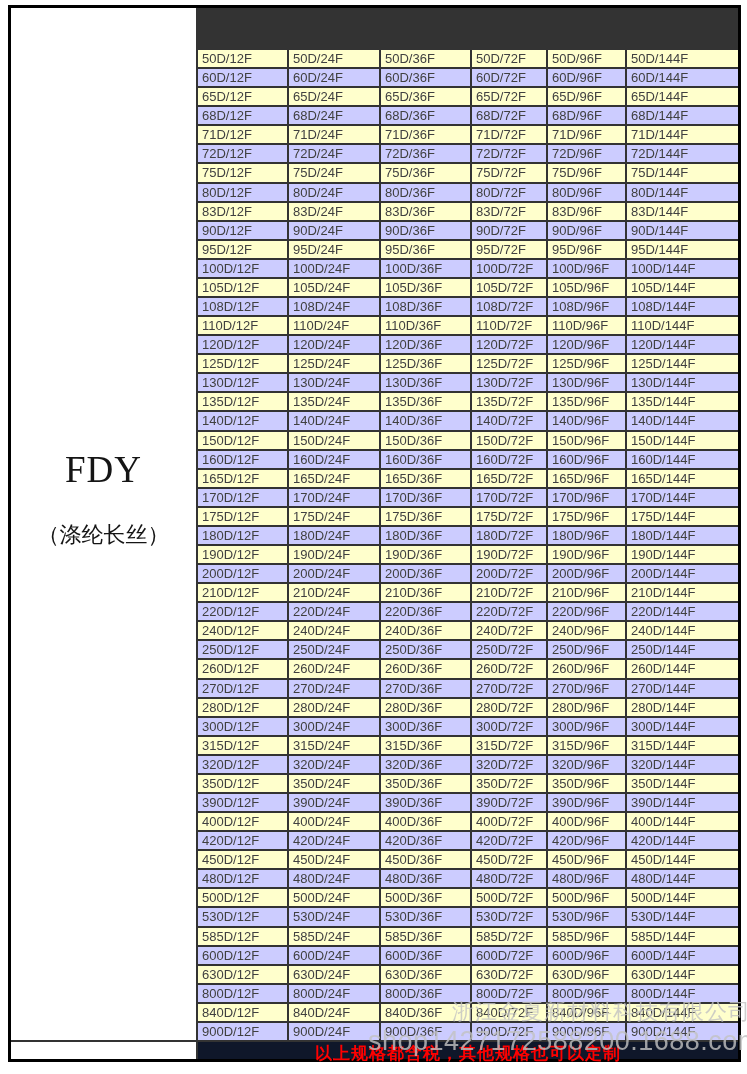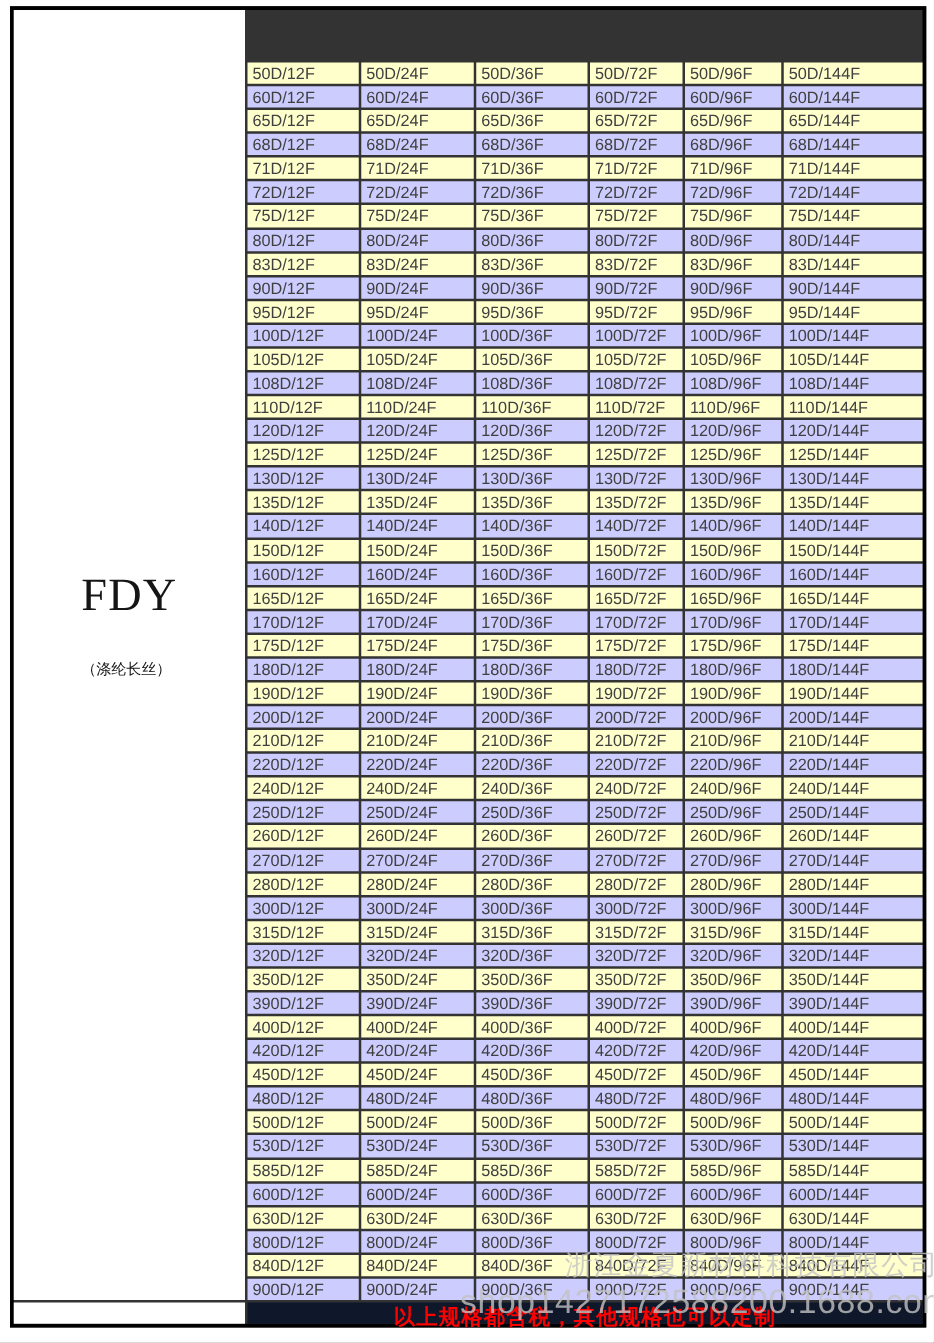--- a/index.html
+++ b/index.html
@@ -23,30 +23,30 @@
     grid-template-columns: 185px 1fr;
     grid-template-rows: 1fr 17px;
     gap: 2px;
   }
   .label-cell {
     background: #ffffff;
     display: flex;
     align-items: center;
     justify-content: center;
   }
-  .label-inner { transform: translateY(-25px); }
+  .label-inner { text-align: center; transform: translateY(-25px); }
   .fdy {
     font-family: "Liberation Serif", serif;
     font-size: 37px;
     color: #151515;
     letter-spacing: 1px;
   }
   .sub {
     font-family: "Liberation Serif", serif;
-    font-size: 12px;
+    font-size: 22px;
     color: #151515;
     margin-top: 29px;
     white-space: nowrap;
   }
   .grid {
     display: grid;
     grid-template-columns: 89px 90px 89px 74px 77px 1fr;
     grid-template-rows: repeat(52, 1fr);
     gap: 2px;
     background: var(--line, #333333);

